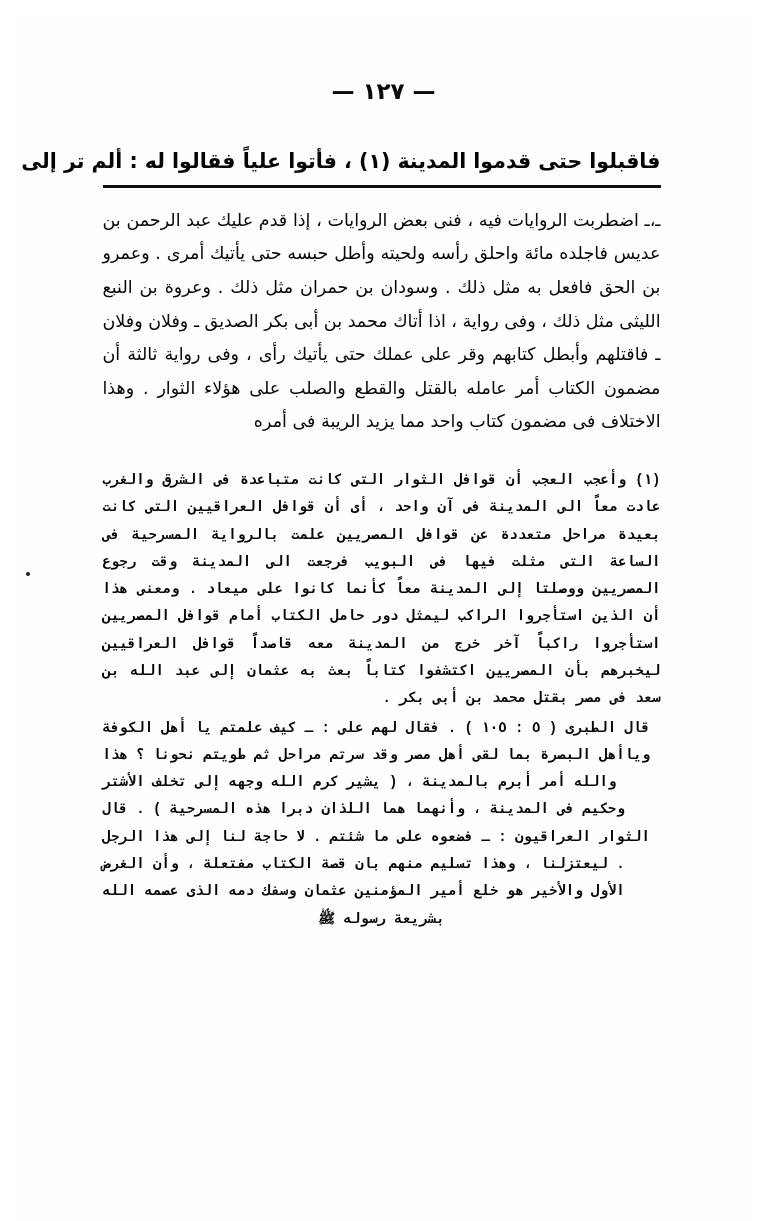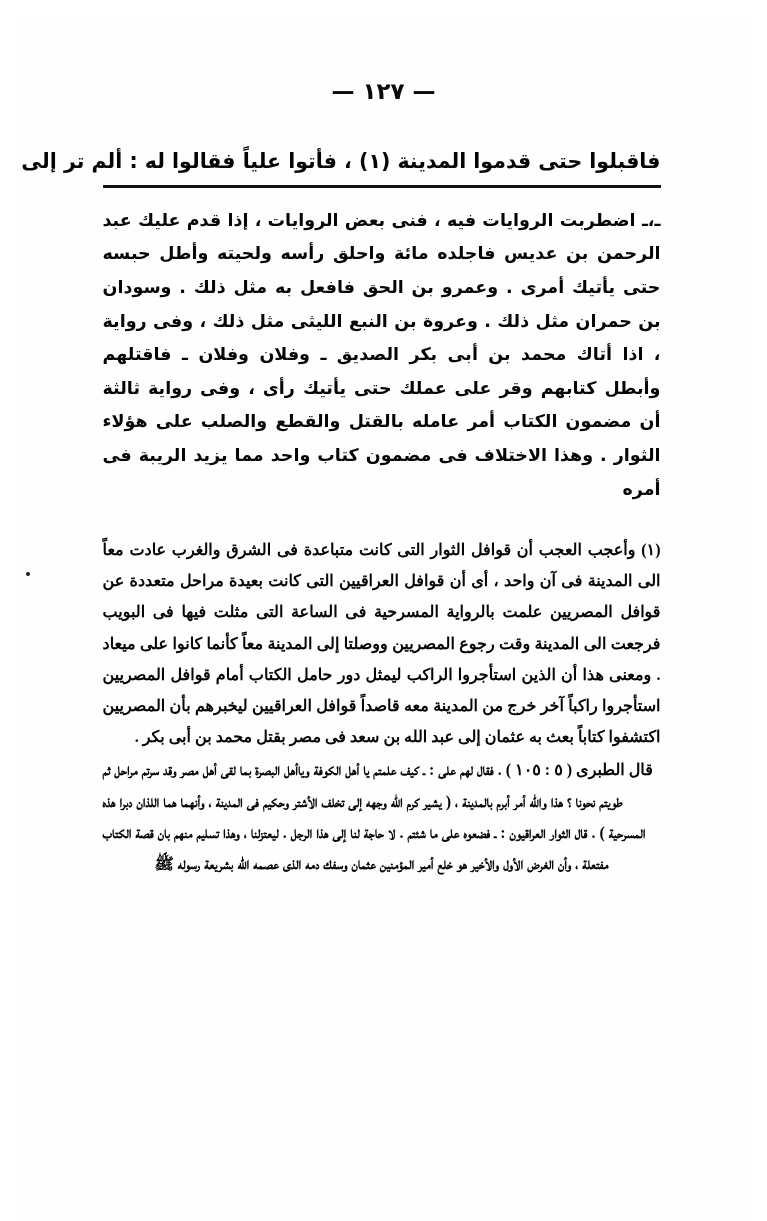--- a/index.html
+++ b/index.html
@@ -53,36 +53,36 @@
   .rule {
     height: 3px;
     background: #111;
     width: 100%;
     margin: 8px 0 16px 0;
   }
   .footnote-block {
     font-family: "DejaVu Sans", sans-serif;
     font-size: 17.5px;
     line-height: 1.92;
-    font-weight: 700;
+    font-weight: 400;
     text-align: justify;
     text-align-last: right;
   }
   .footnote-block p {
     margin: 0 0 14px 0;
   }
   .dash-lead {
     letter-spacing: -1px;
   }
   .para-gap {
     height: 14px;
   }
   .body-block {
-    font-family: Liberation Serif, serif;
-    font-size: 16px;
+    font-family: Liberation Mono, monospace;
+    font-size: 14px;
     line-height: 1.95;
     font-weight: 700;
     text-align: justify;
     text-align-last: right;
   }
   .body-block p {
     margin: 0 0 2px 0;
   }
   .centered-last {
     text-align: left;

